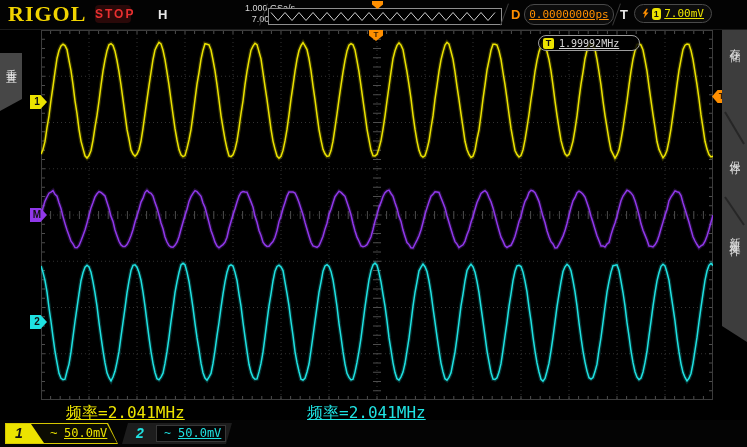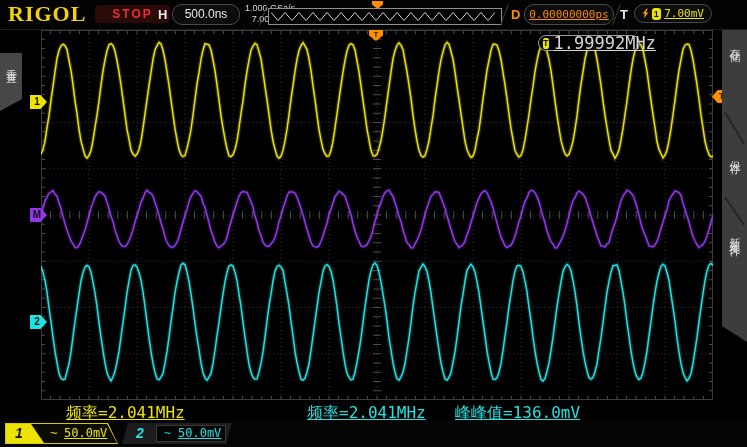--- a/index.html
+++ b/index.html
@@ -4,21 +4,21 @@
 <style>
   html,body{margin:0;padding:0;background:#000;}
   #scope{position:relative;width:747px;height:447px;background:#000;overflow:hidden;
          font-family:"Liberation Sans",sans-serif;}
   .mono{font-family:"DejaVu Sans Mono",monospace;text-decoration:underline;}
 
   
   #header{position:absolute;left:0;top:0;width:747px;height:29px;background:#030303;border-bottom:1px solid #1c1c1c;}
   #logo{position:absolute;left:8px;top:1px;font-family:"Liberation Serif",serif;font-weight:bold;
         font-size:22px;letter-spacing:1px;color:var(--logo);}
-  #stop-badge{position:absolute;left:95px;top:5px;width:75px;height:18px;background:#2a0909;
+  #stop-badge{position:absolute;left:95px;top:5px;width:36px;height:18px;background:#2a0909;
         border-radius:4px;color:var(--red);font-weight:bold;font-size:12px;letter-spacing:2px;
         text-align:center;line-height:18px;}
   .hdr-label{position:absolute;top:7px;color:#e8e8e8;font-weight:bold;font-size:13px;}
   .hdr-box{position:absolute;top:4px;height:19px;background:#0c0c0c;border:1px solid #4a4a4a;
         border-radius:10px;color:#e6e6e6;font-size:12px;line-height:19px;text-align:center;}
   #acq-block{position:absolute;left:238px;top:3px;width:64px;color:#d8d8d8;font-size:9px;
         line-height:11px;text-align:center;}
   #preview-strip{position:absolute;left:268px;top:8px;width:232px;height:15px;background:#000;
         border:1px solid #8f8f8f;}
   #preview-trig{position:absolute;left:372px;top:1px;width:11px;height:8px;background:var(--orange);
@@ -29,21 +29,21 @@
   #trig-box{left:634px;width:78px;display:flex;align-items:center;gap:3px;padding:0 7px;box-sizing:border-box;}
   .chan-badge{display:inline-block;width:12px;height:12px;border-radius:3px;background:var(--ch1);
         color:#111;font-weight:bold;font-size:9px;line-height:12px;text-align:center;}
   .slash{position:absolute;top:3px;width:1px;height:23px;background:#3a3a3a;transform:rotate(20deg);}
 
   
   #plot{position:absolute;left:41px;top:30px;width:672px;height:370px;background:#000;}
   #freq-counter{position:absolute;left:538px;top:35px;width:102px;height:16px;border:1px solid #9d9d9d;
         border-radius:8px;background:rgba(0,0,0,.85);display:flex;align-items:center;gap:5px;padding:0 4px;box-sizing:border-box;}
   #freq-counter .chan-badge{width:11px;height:11px;line-height:11px;border-radius:2px;}
-  #freq-value{color:#d6d6d6;font-size:17px;}
+  #freq-value{color:#d6d6d6;font-size:10px;}
   #trig-pos-marker{position:absolute;left:369px;top:30px;width:14px;height:11px;background:var(--orange);
         clip-path:polygon(0 0,100% 0,100% 50%,50% 100%,0 50%);color:#3a1e00;font-size:8px;font-weight:bold;
         text-align:center;line-height:9px;}
   .ch-marker{position:absolute;left:30px;width:17px;height:14px;color:#111;font-size:10px;font-weight:bold;
         text-align:center;line-height:14px;clip-path:polygon(0 0,62% 0,100% 50%,62% 100%,0 100%);
         padding-right:3px;box-sizing:border-box;}
   #marker-ch1{top:95px;background:var(--ch1);}
   #marker-math{top:208px;background:var(--math);}
   #marker-ch2{top:315px;background:var(--ch2);}
   #marker-trig-level{position:absolute;left:712px;top:90px;width:16px;height:13px;background:var(--orange);
@@ -88,21 +88,20 @@
 </style>
 </head>
 <body>
 
 <div id="scope">
 
   <div id="header">
     <div id="logo">RIGOL</div>
     <div id="stop-badge">STOP</div>
     <div class="hdr-label" style="left:158px;">H</div>
-    <div class="hdr-box" style="left:172px;width:66px;">500.0ns</div>
     <div id="acq-block">
       <div>1.000 GSa/s</div>
       <div>7.00k pts</div>
     </div>
     <div class="slash" style="left:263px;"></div>
     <div id="preview-strip">
       <svg width="230" height="13">
         <polyline id="zigzag" fill="none" stroke="#d0d0d0" stroke-width="1" points="2,2.5 9,10.5 16,2.5 23,10.5 30,2.5 37,10.5 44,2.5 51,10.5 58,2.5 65,10.5 72,2.5 79,10.5 86,2.5 93,10.5 100,2.5 107,10.5 114,2.5 121,10.5 128,2.5 135,10.5 142,2.5 149,10.5 156,2.5 163,10.5 170,2.5 177,10.5 184,2.5 191,10.5 198,2.5 205,10.5 212,2.5 219,10.5 226,2.5 "></polyline>
       </svg>
     </div>
@@ -500,21 +499,20 @@
   </div>
 
   <div id="marker-ch1" class="ch-marker">1</div>
   <div id="marker-math" class="ch-marker">M</div>
   <div id="marker-ch2" class="ch-marker">2</div>
   <div id="marker-trig-level">T</div>
 
 
   <div class="meas mono c1" style="left:66px;">频率=2.041MHz</div>
   <div class="meas mono c2" style="left:307px;">频率=2.041MHz</div>
-  <div class="meas mono c2" style="left:455px;">峰峰值=136.0mV</div>
 
   <div id="left-tab">
     <span class="vtext">垂直</span>
   </div>
 
   <div id="right-menu">
     <div class="menu-item" style="top:10px;height:42px;">
       <span class="vtext">存储</span>
     </div>
     <svg class="menu-divider" style="top:78px;" width="25" height="40">

